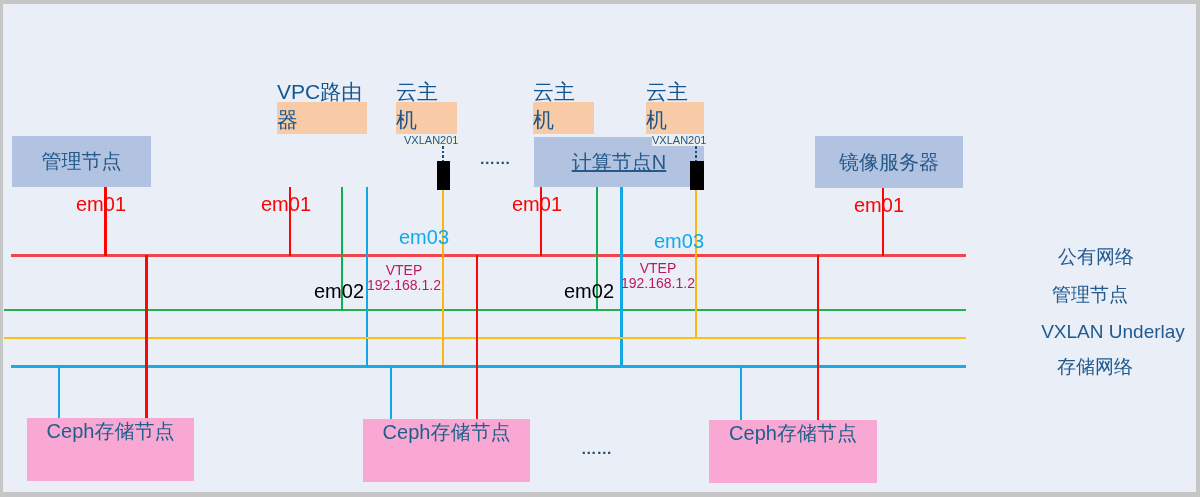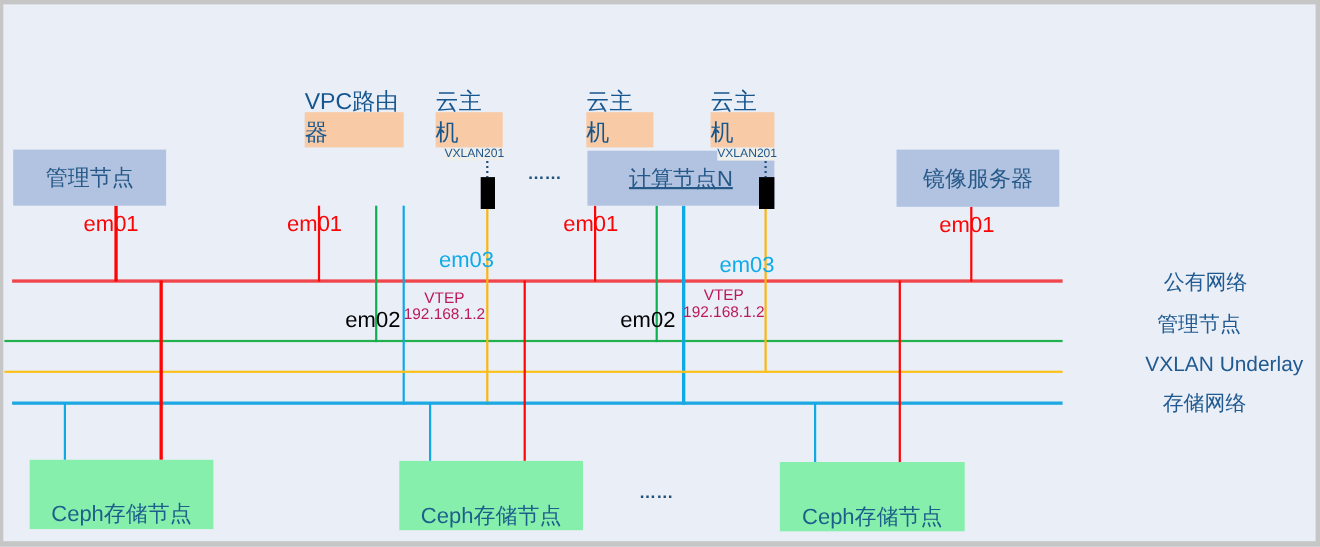--- a/index.html
+++ b/index.html
@@ -55,22 +55,22 @@
   .t-cyan{color:#0fabe8;}
   .vtepblock{
     position:absolute;transform:translateX(-50%);
     color:#be185d;font-size:14px;line-height:15px;text-align:center;white-space:nowrap;
   }
   .netlabel{
     position:absolute;transform:translate(-50%,-50%);
     color:#215a90;font-size:19px;white-space:nowrap;
   }
   .cephbox{
-    position:absolute;background:#86efac;color:#1d5f8b;
-    display:flex;align-items:flex-end;justify-content:center;
+    position:absolute;background:#f9a8d4;color:#1d5f8b;
+    display:flex;align-items:flex-start;justify-content:center;
     font-size:20px;
   }
   .ellipsis{
     position:absolute;transform:translateX(-50%);
     color:#1f4e79;font-size:15.5px;font-weight:bold;line-height:16px;
     letter-spacing:0px;white-space:nowrap;
   }
 </style>
 </head>
 <body>

